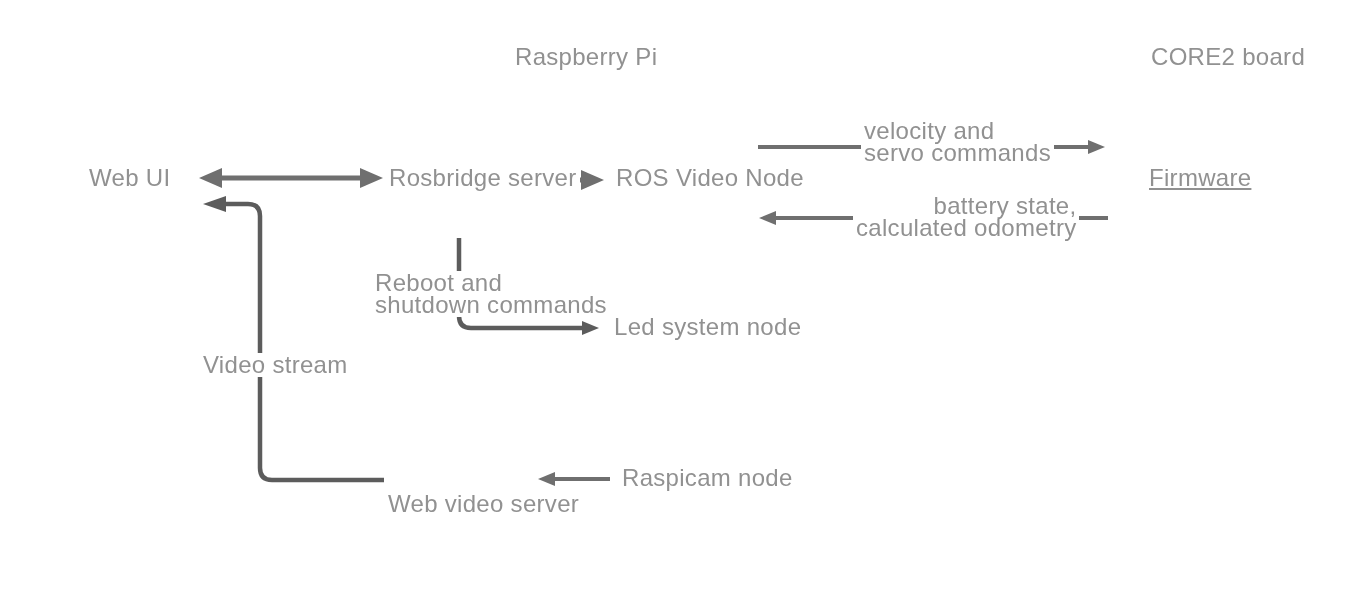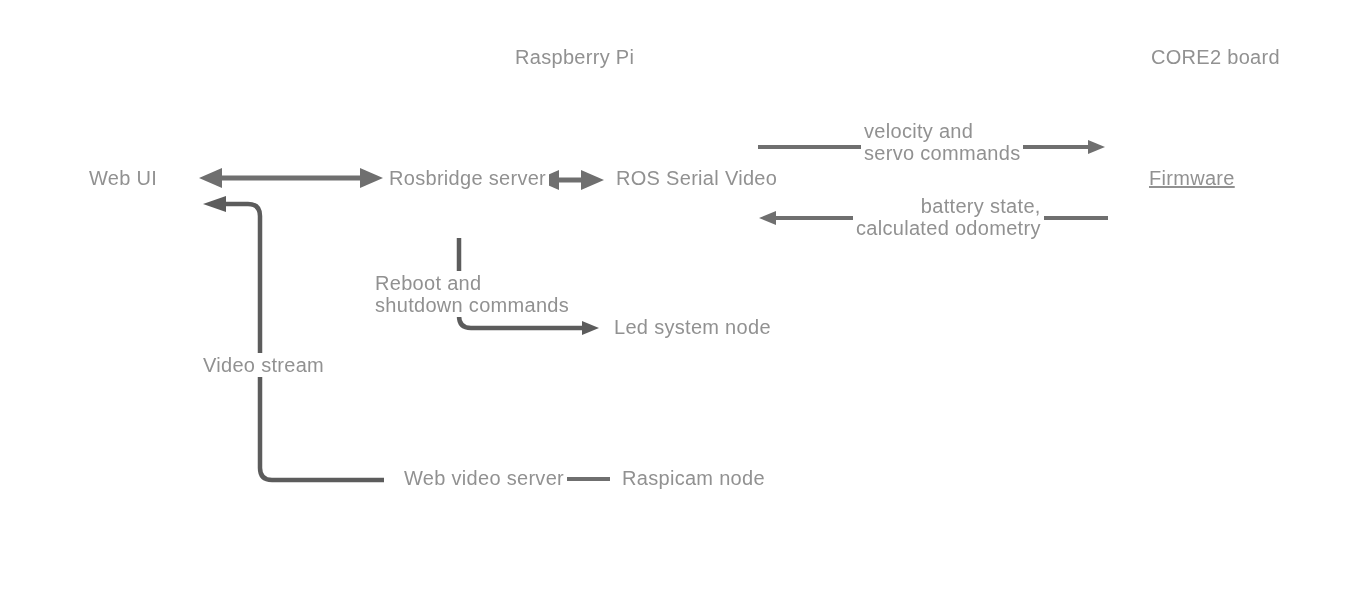--- a/index.html
+++ b/index.html
@@ -12,38 +12,38 @@
   .canvas{
     position:relative;
     width:1360px;height:600px;
     background:var(--bg);
     overflow:hidden;
     font-family:"Liberation Sans", sans-serif;
   }
   .arrows{position:absolute;left:0;top:0;}
   .lbl{
     position:absolute;
-    font-size:20px;
+    font-size:24px;
     line-height:22px;
     letter-spacing:.3px;
     color:var(--text);
     background:var(--bg);
     padding:1px 3px;
     white-space:nowrap;
   }
   
   .lbl-raspberry-pi   {left:512px; top:45px;}
   .lbl-core2-board    {left:1148px;top:45px;}
   
   .lbl-web-ui         {left:86px;  top:166px;}
   .lbl-rosbridge      {left:386px; top:166px;}
   .lbl-ros-serial     {left:613px; top:166px;}
   .lbl-firmware       {left:1146px;top:166px;text-decoration:underline;}
   .lbl-led-system     {left:611px; top:315px;}
-  .lbl-web-video      {left:385px; top:466px;margin-left:16px;}
+  .lbl-web-video      {left:385px; top:492px;}
   .lbl-raspicam       {left:619px; top:466px;}
   
   .lbl-velocity       {left:861px; top:119px;}
   .lbl-battery        {left:853px; top:194px;text-align:right;}
   .lbl-reboot         {left:372px; top:271px;}
   .lbl-video-stream   {left:200px; top:353px;}
   .stem{stroke:var(--line);fill:none;}
   .stem-dark{stroke:var(--line-dark);fill:none;}
   .head{fill:var(--line);stroke:none;}
   .head-dark{fill:var(--line-dark);stroke:none;}
@@ -94,21 +94,21 @@
   </svg>
 
   <div class="lbl lbl-raspberry-pi">Raspberry Pi</div>
 
   <div class="lbl lbl-core2-board">CORE2 board</div>
 
   <div class="lbl lbl-web-ui">Web UI</div>
 
   <div class="lbl lbl-rosbridge">Rosbridge server</div>
 
-  <div class="lbl lbl-ros-serial">ROS Serial Video</div>
+  <div class="lbl lbl-ros-serial">ROS Video Node</div>
 
   <div class="lbl lbl-firmware">Firmware</div>
 
   <div class="lbl lbl-led-system">Led system node</div>
 
   <div class="lbl lbl-web-video">Web video server</div>
 
   <div class="lbl lbl-raspicam">Raspicam node</div>
 
   <div class="lbl lbl-velocity">

